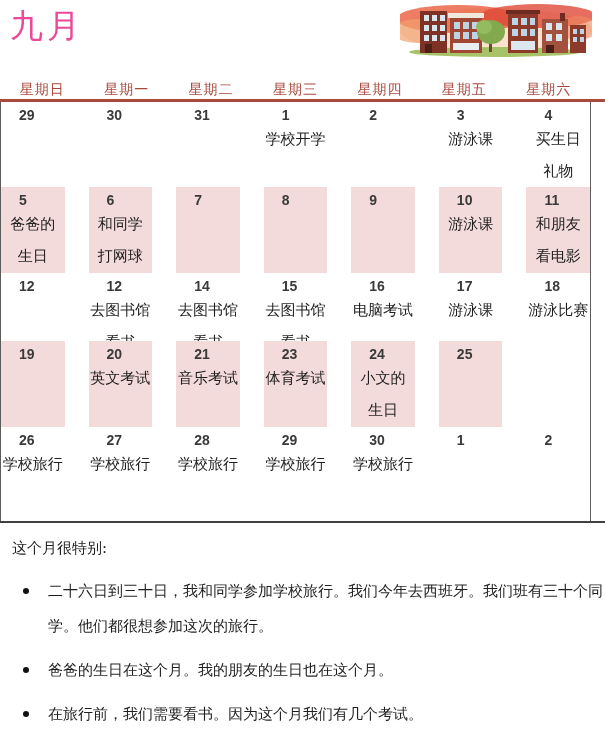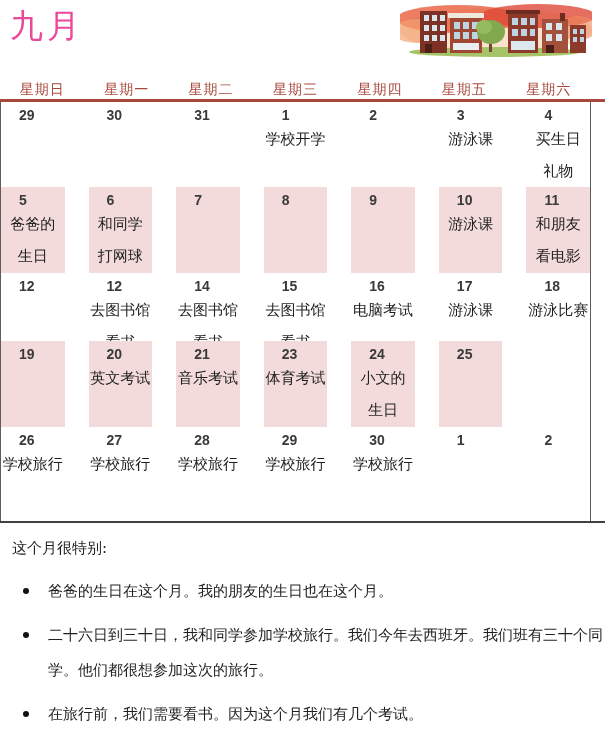--- a/index.html
+++ b/index.html
@@ -271,17 +271,17 @@
         <div class="e"></div>
       </div>
   </div>
 
 </div>
 <div class="rule-dark"></div>
 
 <section class="notes">
   <p class="intro">这个月很特别:</p>
   <ul class="blist">
+    <li><span class="dot"></span><span>二十六日到三十日，我和同学参加学校旅行。我们今年去西班牙。我们班有三十个同学。他们都很想参加这次的旅行。</span></li>
     <li><span class="dot"></span><span>爸爸的生日在这个月。我的朋友的生日也在这个月。</span></li>
-    <li><span class="dot"></span><span>二十六日到三十日，我和同学参加学校旅行。我们今年去西班牙。我们班有三十个同学。他们都很想参加这次的旅行。</span></li>
     <li><span class="dot"></span><span>在旅行前，我们需要看书。因为这个月我们有几个考试。</span></li>
   </ul>
 </section>
 
 </body></html>

